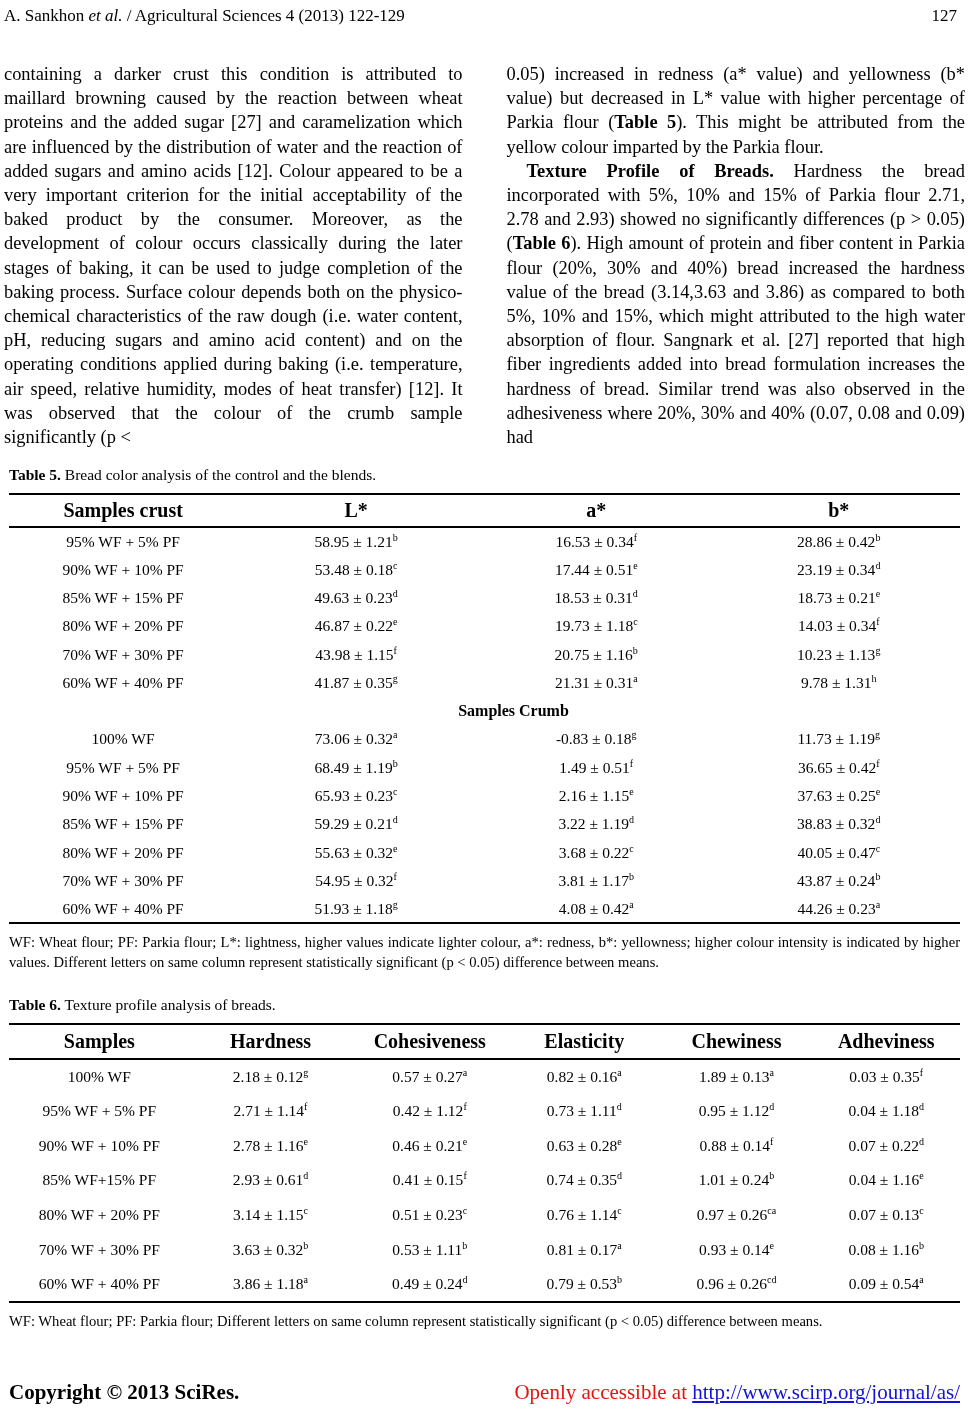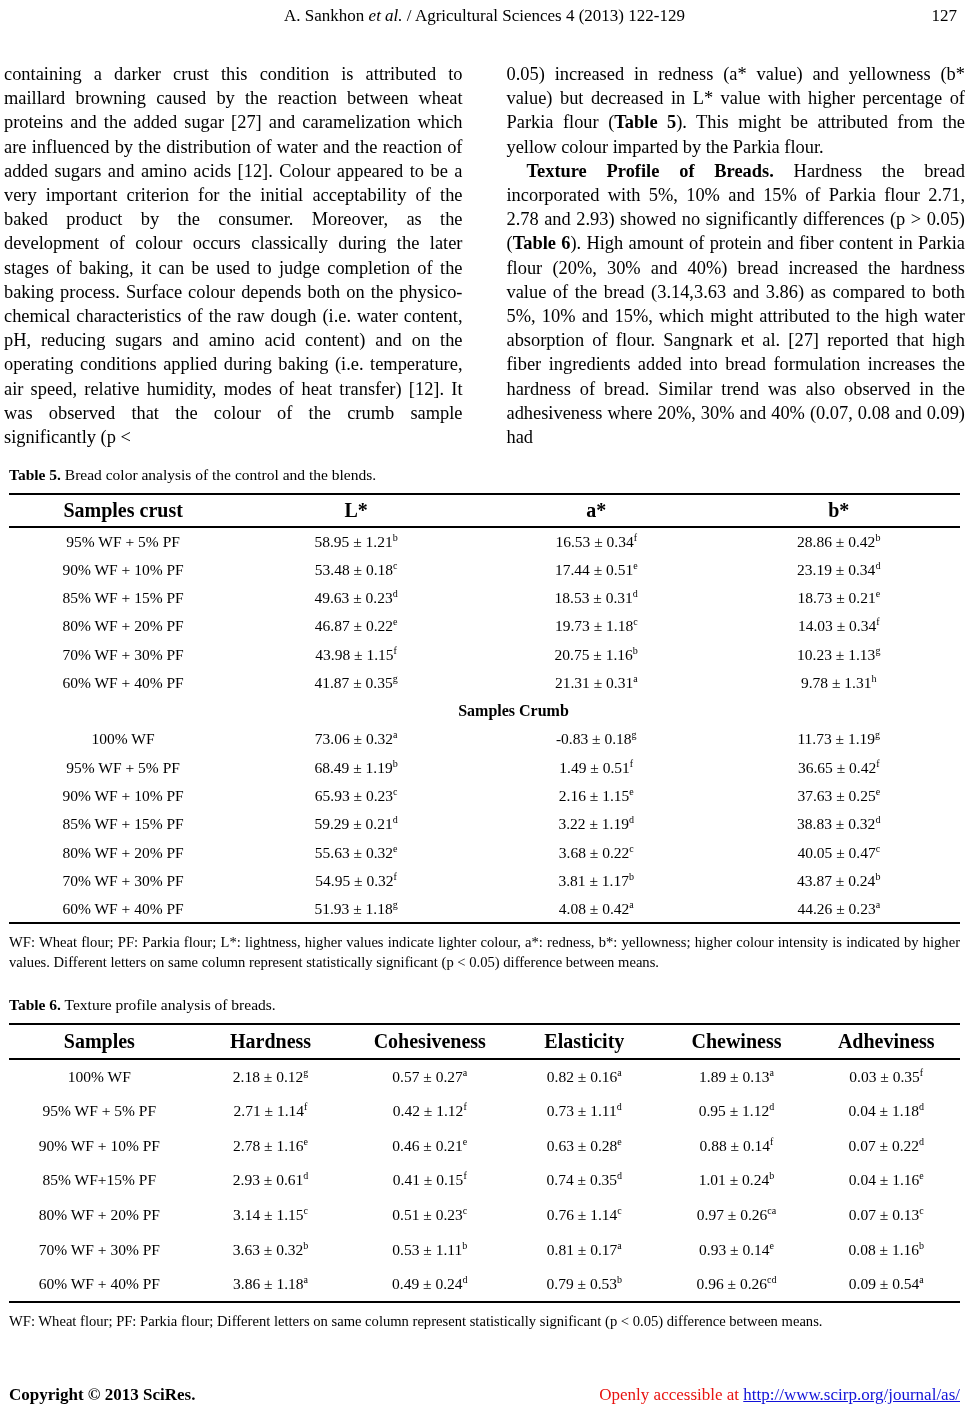--- a/index.html
+++ b/index.html
@@ -11,21 +11,20 @@
     overflow: hidden;
   }
   .page {
     width: 100%; height: 100%;
     display: flex; flex-direction: column;
     padding: 6px 4px 12px 4px;
   }
   
   .running-head {
     position: relative;
-    text-align: center;
     font-size: 17px;
     height: 24px;
     flex: 0 0 auto;
   }
   .page-number {
     position: absolute; right: 8px; top: 0;
     font-size: 17px;
   }
   
   .columns {
@@ -89,21 +88,21 @@
     margin: 8px 5px 0 5px;
     text-align: justify;
   }
   
   .footer {
     margin-top: auto;
     display: flex;
     justify-content: space-between;
     align-items: center;
     padding: 0 5px;
-    font-size: 17px;
+    font-size: 21px;
   }
   .footer .copyright { font-weight: bold; }
   .footer .access-line { }
   .footer .access-text { }
   .footer a.journal-link {
     text-decoration: underline;
     cursor: pointer;
   }
 </style>
 </head>

